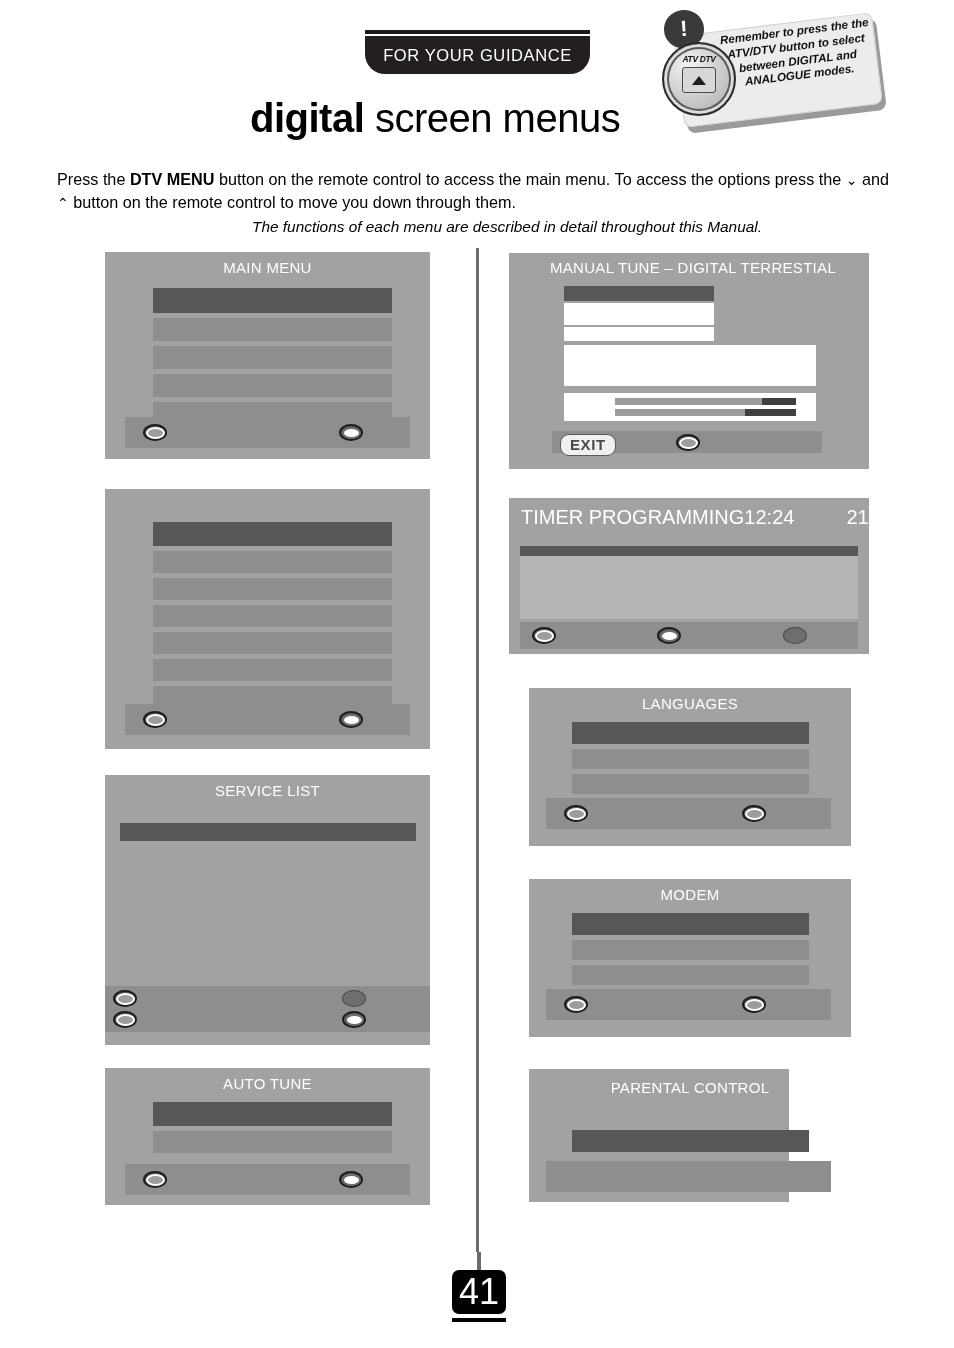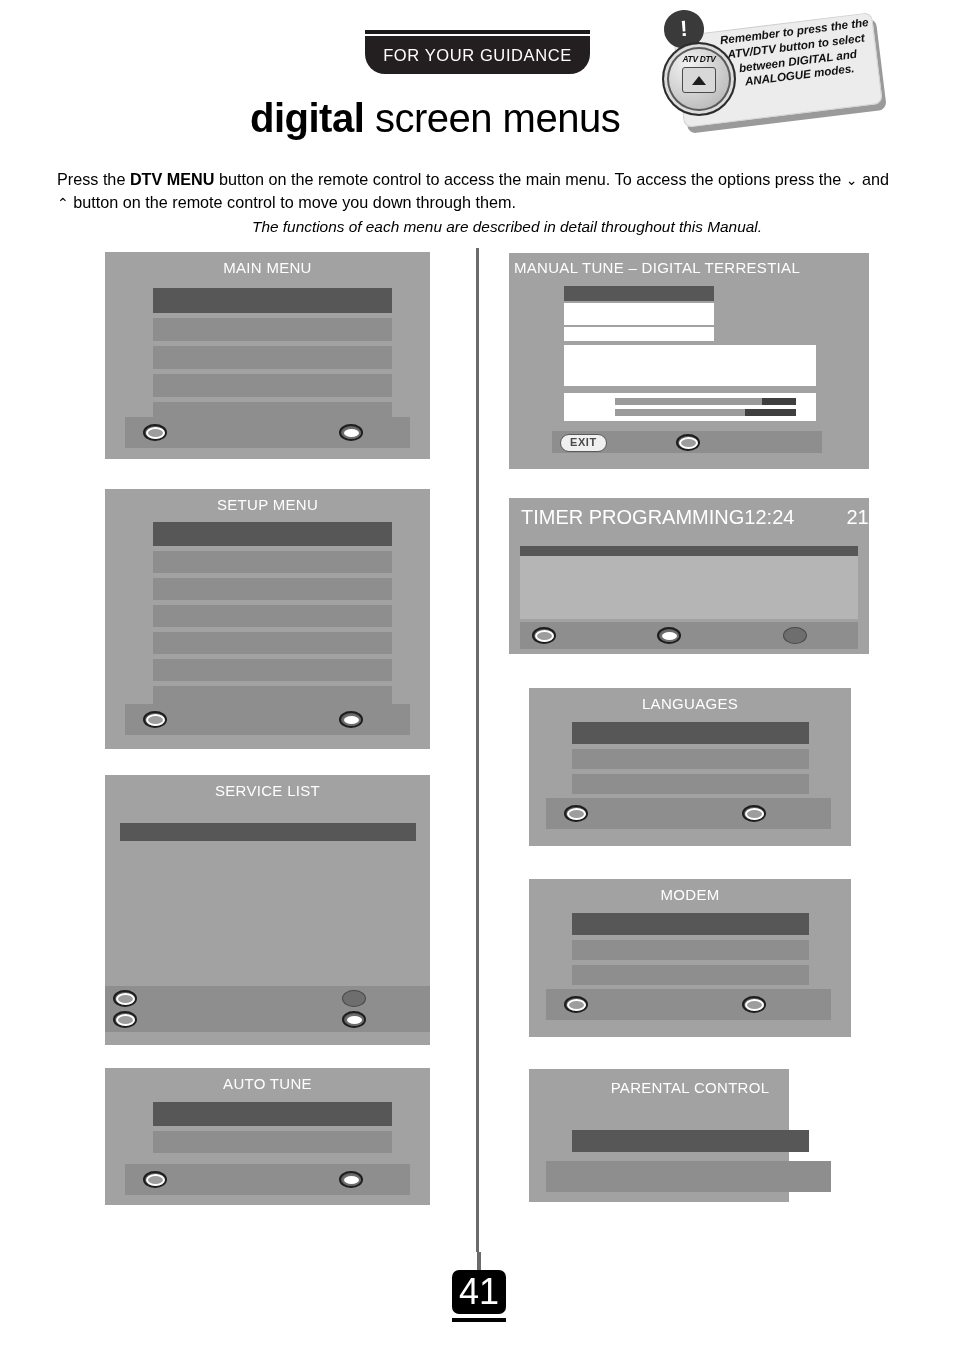--- a/index.html
+++ b/index.html
@@ -257,21 +257,21 @@
   .btn-icon.plain::before {
     display: none;
   }
 
   .exit-pill {
     position: absolute;
     background: #f0f0f0;
     border: 1.5px solid #5a5a5a;
     border-radius: 9px;
     color: #4a4a4a;
-    font-size: 11px;
+    font-size: 15px;
     font-weight: bold;
     letter-spacing: 0.6px;
     padding: 1px 9px 2px;
     line-height: 1.15;
   }
 
   
   .bar-track {
     position: absolute;
     height: 7px;
@@ -354,21 +354,20 @@
     <div class="row" style="height:23px;"></div>
     <div class="row" style="height:23px;"></div>
   </div>
   <div class="footer-bar" style="position:absolute; left:20px; top:165px; width:285px; height:31px;">
     <div class="btn-icon" style="left:18px; top:7px;"></div>
     <div class="btn-icon filled" style="left:214px; top:7px;"></div>
   </div>
 </div>
 
 <div class="screen" style="left:105px; top:489px; width:325px; height:260px;">
-  <div class="screen-title" style="position:absolute; left:0; top:7px; width:325px;">SETUP MENU</div>
   <div class="rows" style="position:absolute; left:48px; top:33px; width:239px; gap:5px;">
     <div class="row selected" style="height:24px;"></div>
     <div class="row" style="height:22px;"></div>
     <div class="row" style="height:22px;"></div>
     <div class="row" style="height:22px;"></div>
     <div class="row" style="height:22px;"></div>
     <div class="row" style="height:22px;"></div>
     <div class="row" style="height:22px;"></div>
   </div>
   <div class="footer-bar" style="position:absolute; left:20px; top:215px; width:285px; height:31px;">
@@ -396,21 +395,21 @@
     <div class="row selected" style="height:24px;"></div>
     <div class="row" style="height:22px;"></div>
   </div>
   <div class="footer-bar" style="position:absolute; left:20px; top:96px; width:285px; height:31px;">
     <div class="btn-icon" style="left:18px; top:7px;"></div>
     <div class="btn-icon filled" style="left:214px; top:7px;"></div>
   </div>
 </div>
 
 <div class="screen" style="left:509px; top:253px; width:360px; height:216px;">
-  <div class="screen-title" style="position:absolute; left:0; top:6px; width:296px;">MANUAL TUNE – DIGITAL TERRESTIAL</div>
+  <div class="screen-title" style="position:absolute; left:0; top:6px; width:296px;padding-left:36px;">MANUAL TUNE – DIGITAL TERRESTIAL</div>
   <div style="position:absolute; left:55px; top:33px; width:150px;">
     <div class="row selected" style="height:15px;"></div>
     <div class="row white" style="height:22px; margin-top:2px;"></div>
     <div class="row white" style="height:14px; margin-top:2px;"></div>
   </div>
   <div class="row white" style="position:absolute; left:55px; top:92px; width:252px; height:41px;"></div>
   <div class="row white" style="position:absolute; left:55px; top:140px; width:252px; height:28px;">
     <div class="bar-track" style="left:51px; top:5px; width:181px;">
       <div class="bar-fill" style="left:147px; top:0; width:34px;"></div>
     </div>

